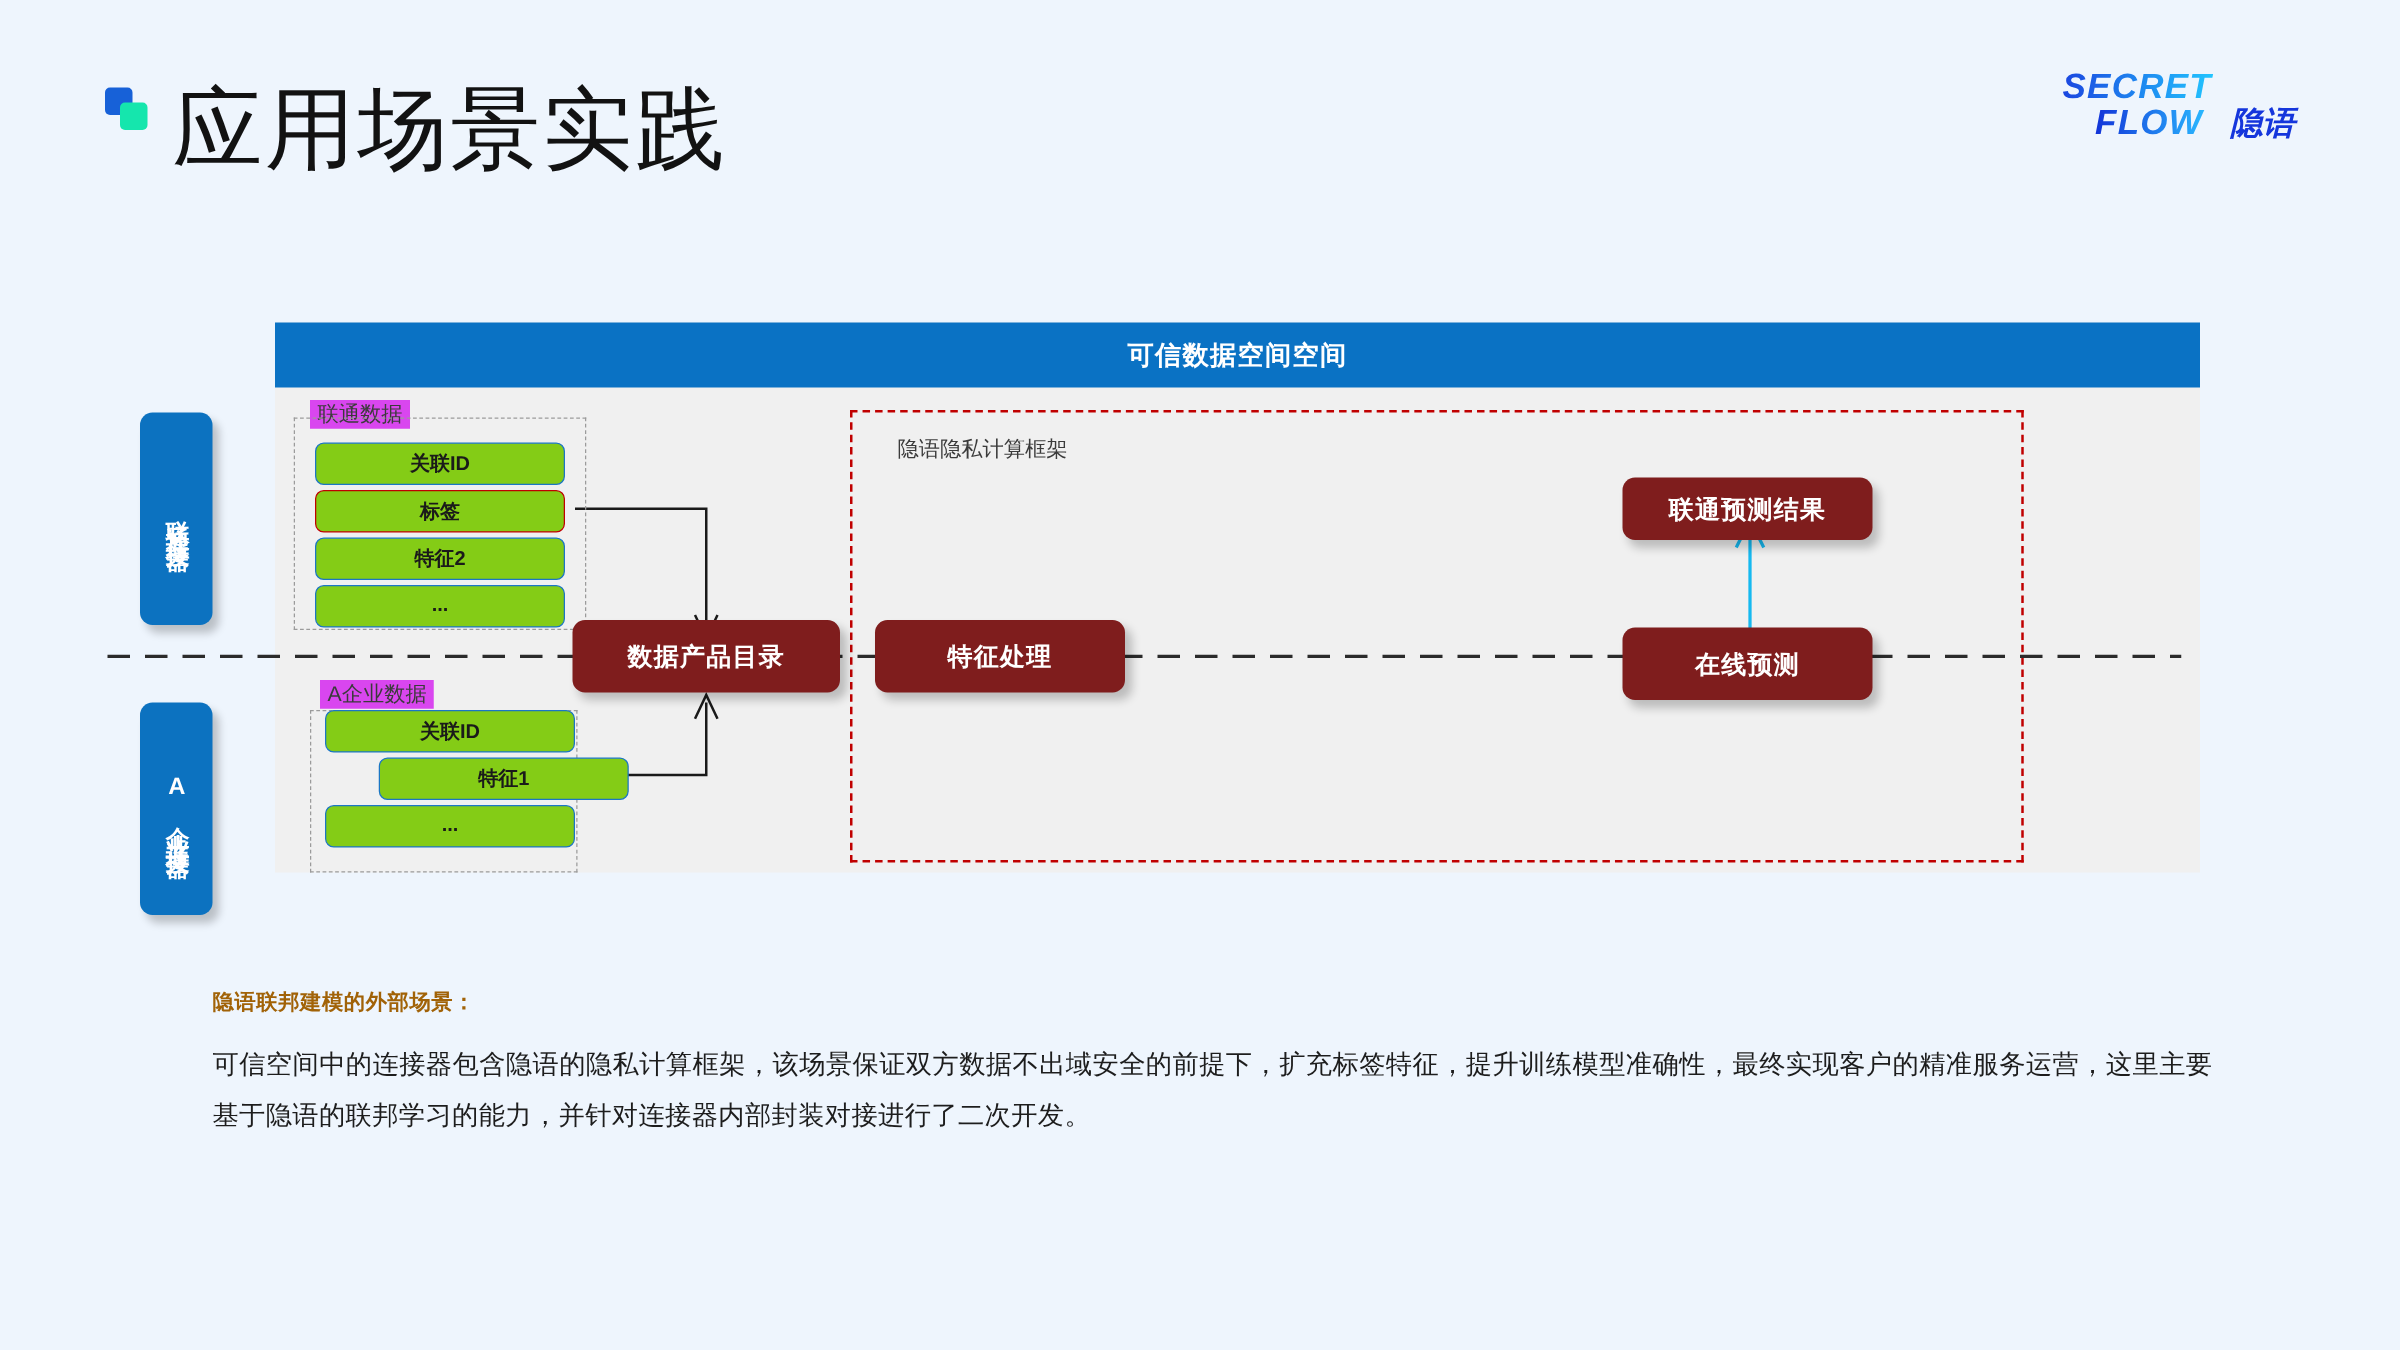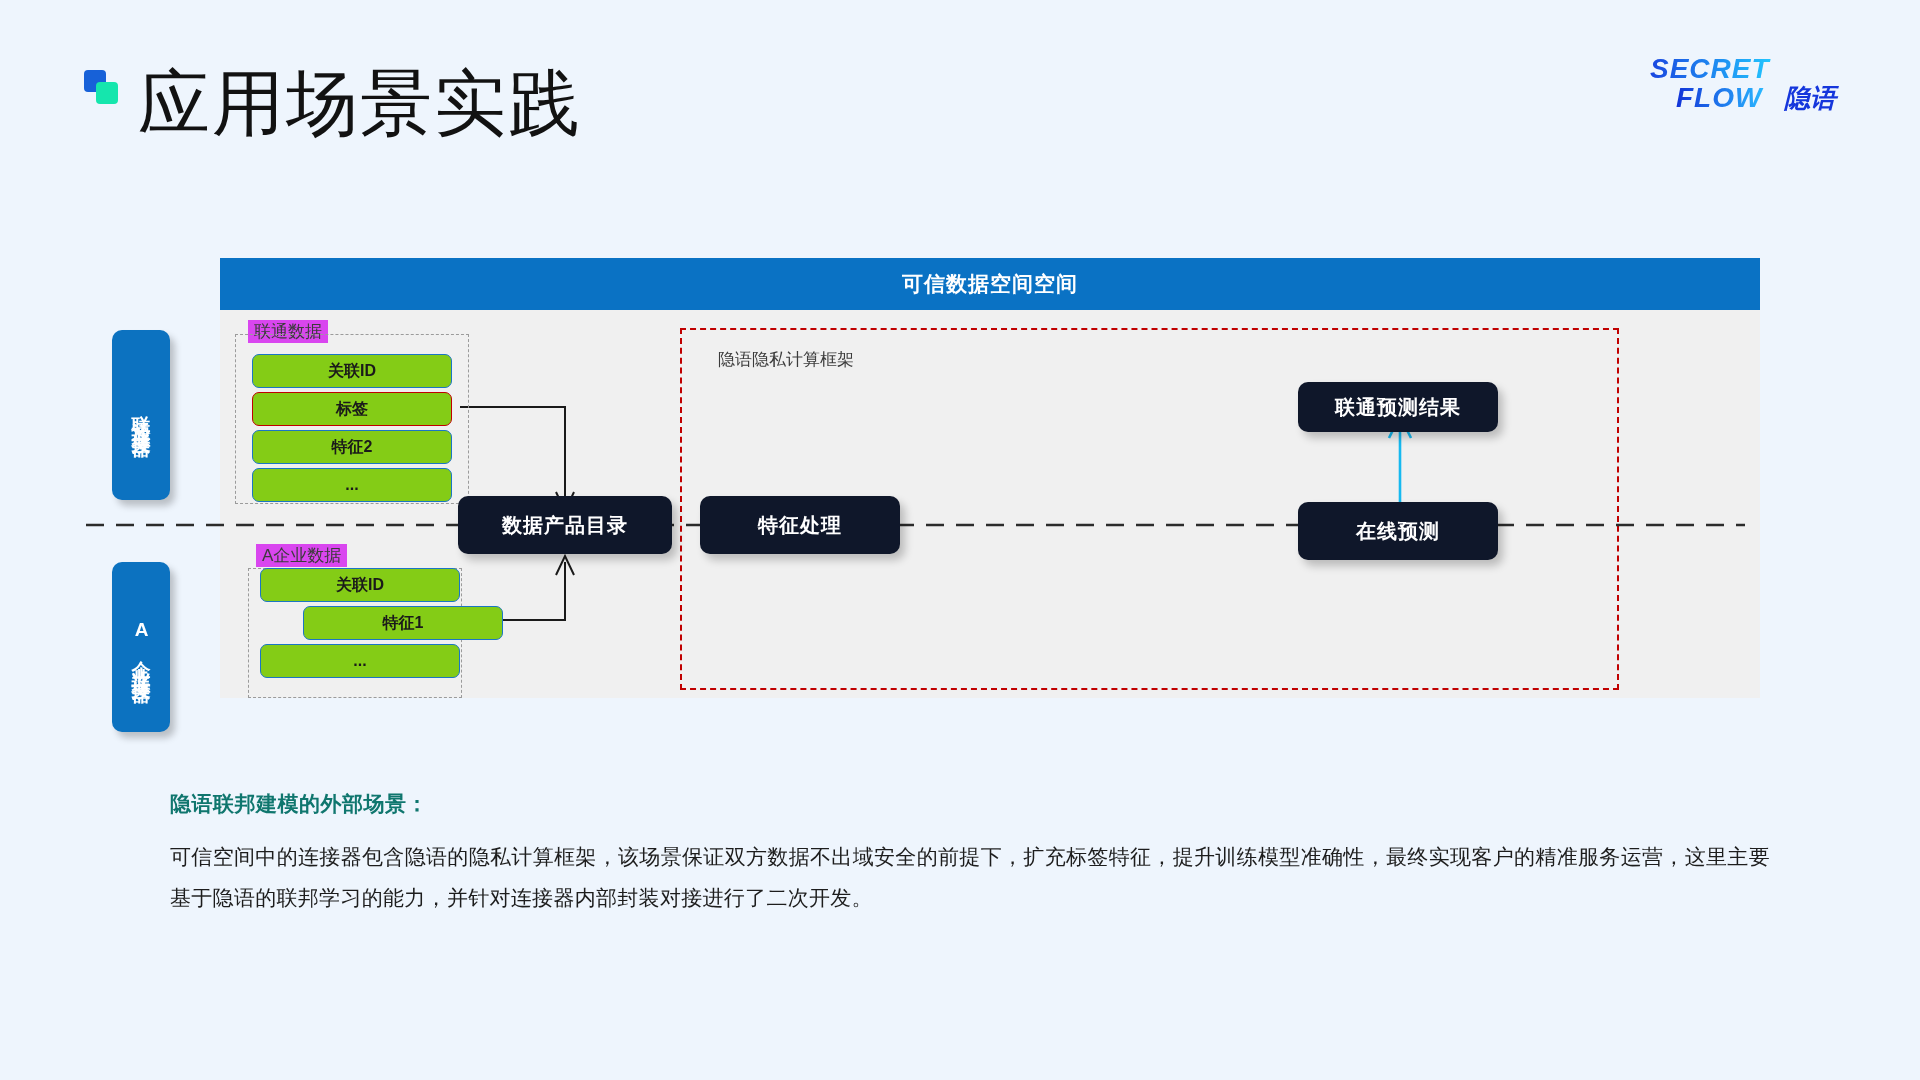--- a/index.html
+++ b/index.html
@@ -67,38 +67,38 @@
   #group-enterprise-label{left:256px;top:532px;margin-top:12px;}
 
   .field-pill{
     position:absolute;height:32px;border:1.4px solid #1b76c4;border-radius:7px;
     background:#84cc16;color:#1a1a1a;font-size:16px;font-weight:bold;
     display:flex;align-items:center;justify-content:center;
   }
   .field-pill.alert{border-color:#c00000;}
 
   .node{
-    position:absolute;background:#0f172a;border-radius:10px;color:#ffffff;
+    position:absolute;background:#7f1d1d;border-radius:10px;color:#ffffff;
     font-size:20px;font-weight:bold;letter-spacing:1px;
     display:flex;align-items:center;justify-content:center;
     box-shadow:5px 6px 8px rgba(0,0,0,.22);
   }
 
   #framework-box{
     position:absolute;left:680px;top:328px;width:935px;height:358px;
     border:2px dashed #c00000;
   }
   #framework-label{
     position:absolute;left:718px;top:348px;font-size:17px;color:#3b3b3b;
   }
 
   
   #notes{position:absolute;left:170px;top:790px;width:1600px;}
   #notes-heading{
-    font-size:21px;font-weight:bold;color:#0f766e;letter-spacing:.5px;margin:0 0 18px 0;
+    font-size:17px;font-weight:bold;color:#a16207;letter-spacing:.5px;margin:0 0 18px 0;
   }
   #notes-body{
     font-size:21px;line-height:41px;color:#1d1d1d;letter-spacing:.3px;margin:0;
     text-align:justify;
   }
 </style>
 </head>
 <body>
 
 <div id="slide-header">

